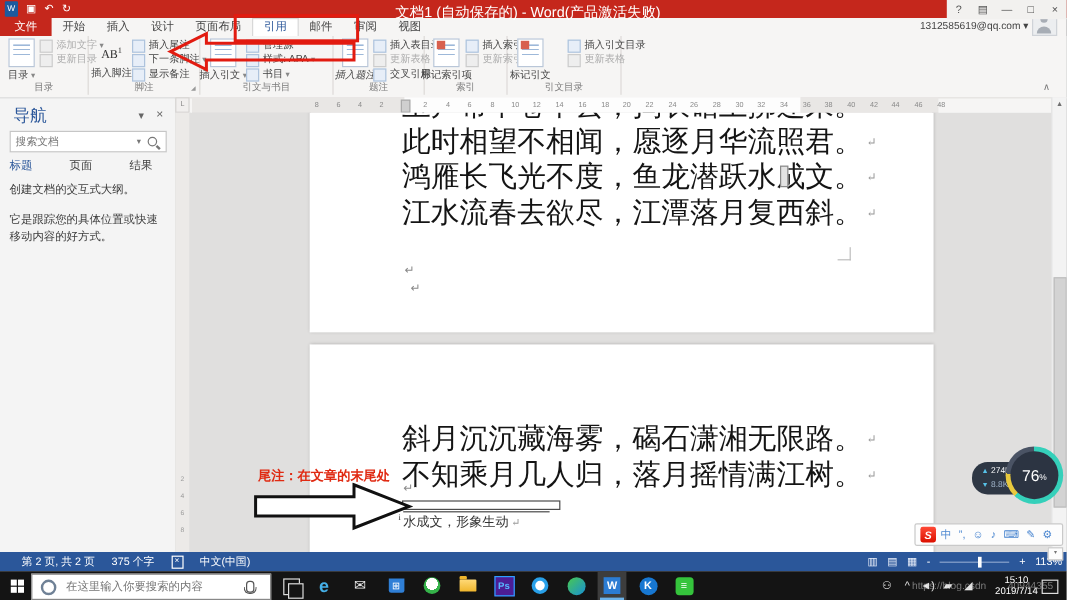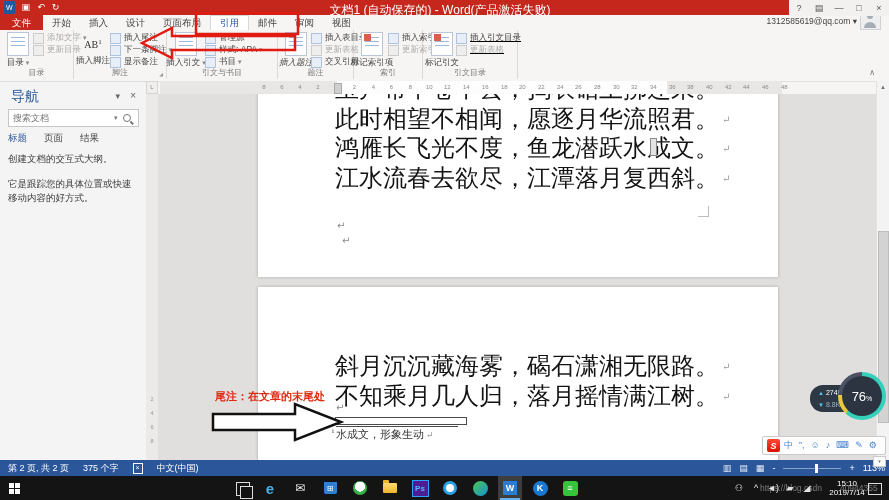--- a/index.html
+++ b/index.html
@@ -42,34 +42,34 @@
   .mini.gray{background:#eee;border-color:#ccc;}
   .has-caret::after{content:"▾";font-size:7px;color:#888;margin-left:2px;}
   .launcher{position:absolute;right:3px;bottom:2px;font-size:5px;color:#999;}
   .collapse{position:absolute;right:14px;bottom:4px;font-size:8px;color:#777;}
   
   .g-toc{left:0;width:73px;} .g-toc .bigbtn{left:1px;} .g-toc .smallcol{left:33px;}
   .g-foot{left:74px;width:92px;} .g-foot .bigbtn{left:2px;} .g-foot .smallcol{left:36px;}
   .g-cit{left:167px;width:110px;} .g-cit .bigbtn{left:2px;} .g-cit .smallcol{left:38px;}
   .g-cap{left:278px;width:75px;} .g-cap .bigbtn{left:1px;font-style:italic;} .g-cap .smallcol{left:33px;}
   .g-idx{left:354px;width:68px;} .g-idx .bigbtn{left:1px;} .g-idx .smallcol{left:34px;}
-  .g-ct{left:423px;width:94px;} .g-ct .bigbtn{left:2px;} .g-ct .smallcol{left:33px;text-decoration:underline;}
+  .g-ct{left:423px;width:94px;} .g-ct .bigbtn{left:2px;} .g-ct .smallcol{left:50px;}
   
   .anno-svg{position:absolute;left:0;top:0;z-index:9;pointer-events:none;}
   
   .nav{position:absolute;left:0;top:81px;width:146px;height:379px;background:#f4f4f4;border-right:1px solid #cfcfcf;border-top:1px solid #dcdcdc;}
   .nav-title{position:absolute;left:11px;top:6px;font-size:14px;color:#2b579a;}
   .nav-dd{position:absolute;right:26px;top:9px;font-size:9px;color:#666;}
   .nav-x{position:absolute;right:10px;top:8px;font-size:10px;color:#666;}
   .nav-search{position:absolute;left:8px;top:27px;width:129px;height:16px;background:#fff;border:1px solid #c6c6c6;display:flex;align-items:center;}
   .nav-search input{border:none;outline:none;background:transparent;font-size:9px;color:#444;width:95px;padding:0 0 0 4px;font-family:inherit;}
   .mag{width:6px;height:6px;border:1.5px solid #777;border-radius:50%;position:relative;margin-left:2px;}
   .mag::after{content:"";position:absolute;width:4px;height:1.5px;background:#777;transform:rotate(45deg);right:-4px;bottom:-2px;}
   .nav-search .dd{font-size:7px;color:#777;margin:0 3px 0 6px;}
-  .nav-tabs{position:absolute;left:8px;top:50px;display:flex;gap:17px;justify-content:space-between;}
+  .nav-tabs{position:absolute;left:8px;top:50px;display:flex;gap:31px;justify-content:space-between;}
   .nav-tab{font-size:9.5px;color:#444;}
   .nav-tab.active{color:#2b579a;}
   .nav-body{position:absolute;left:8px;top:70px;width:130px;}
   .nav-body p{font-size:9.5px;color:#3c3c3c;line-height:1.55;margin:0 0 10px 0;}
   
   .corner{position:absolute;left:146px;top:81px;width:12px;height:13px;background:#f1efee;border:1px solid #d6d4d2;box-sizing:border-box;font-size:6px;color:#888;text-align:center;line-height:11px;}
   .hruler{position:absolute;left:158px;top:81px;width:719px;height:13px;}
   .hruler .band{position:absolute;left:2px;top:0;width:622px;height:13px;background:#e9e7e5;border-bottom:1px solid #d8d6d4;}
   .hruler .active{position:absolute;left:179px;top:0;width:330px;height:13px;background:#fdfdfd;}
   .rnum{position:absolute;top:0;display:flex;height:13px;align-items:center;}
@@ -96,21 +96,21 @@
   .entext{position:absolute;left:174px;top:333px;font-family:"Liberation Serif","DejaVu Serif",serif;font-size:11px;color:#333;}
   .entext sup{font-size:7px;margin-right:2px;}
   .entext .pmark::after{content:"↵";font-size:9px;color:#999;margin-left:2px;}
   .redlabel{position:absolute;left:57px;top:295px;color:#e02a12;font-size:11px;font-weight:600;white-space:nowrap;}
   
   .vscroll{position:absolute;right:0;top:81px;width:12px;height:379px;background:#f3f3f3;border-left:1px solid #e2e2e2;}
   .vscroll .up{position:absolute;top:0;left:0;width:12px;height:12px;font-size:6px;color:#707070;text-align:center;line-height:12px;}
   .vscroll .thumb{position:absolute;left:1px;top:150px;width:9px;height:190px;background:#d3d3d3;border:1px solid #bdbdbd;}
   
   .status{position:absolute;left:0;top:460px;width:889px;height:16px;background:#2b579a;color:#fff;font-size:9px;display:flex;align-items:center;}
-  .status .lft{display:flex;align-items:center;gap:14px;padding-left:8px;}
+  .status .lft{display:flex;align-items:center;gap:14px;padding-left:18px;}
   .proof{width:8px;height:9px;border:1px solid #fff;font-size:7px;line-height:8px;text-align:center;}
   .status .rgt{position:absolute;right:4px;display:flex;align-items:center;gap:8px;}
   .viewic{font-size:9px;color:#e8eefa;}
   .ztrack{position:relative;width:58px;height:1px;background:#8ba4cd;}
   .zthumb{position:absolute;left:32px;top:-4px;width:3px;height:9px;background:#fff;}
   
   .taskbar{position:absolute;left:0;top:476px;width:889px;height:24px;background:#141414;}
   .start{position:absolute;left:9px;top:7px;width:11px;height:11px;display:grid;grid-template-columns:5px 5px;grid-gap:1px;}
   .start i{background:#fff;width:5px;height:5px;}
   .tsearch{position:absolute;left:26px;top:2px;width:198px;height:20px;background:#fff;border:1px solid #888;display:flex;align-items:center;}
@@ -459,20 +459,25 @@
     </div>
   </div>
 
   <div class="taskbar">
     <div class="start">
         <i></i>
         <i></i>
         <i></i>
         <i></i>
       </div>
+    <div class="tsearch">
+      <span class="cort"></span>
+      <input placeholder="在这里输入你要搜索的内容" style="">
+      <span class="mic"></span>
+    </div>
     <div class="tview"></div>
     <div class="apps">
 
     <span class="app edge">
           <i class="appic">e</i>
         </span>
         <span class="app mail">
           <i class="appic">✉</i>
         </span>
         <span class="app store">

